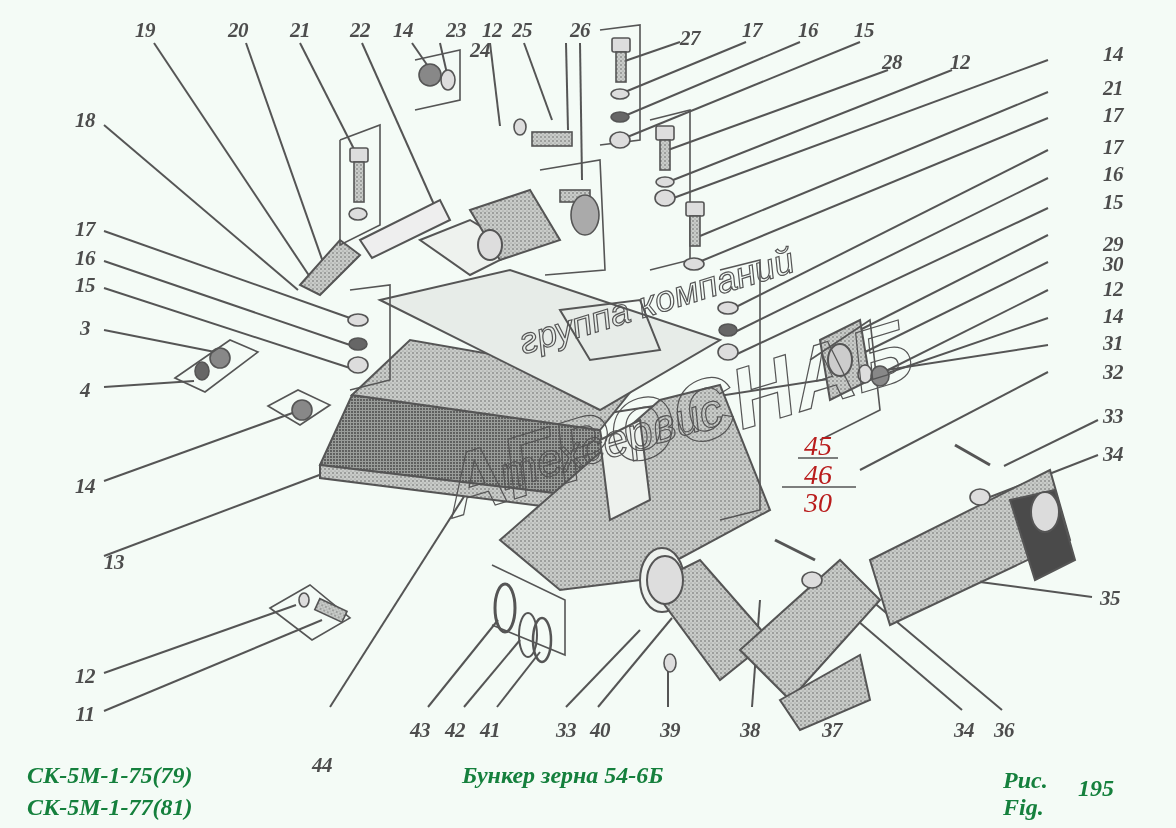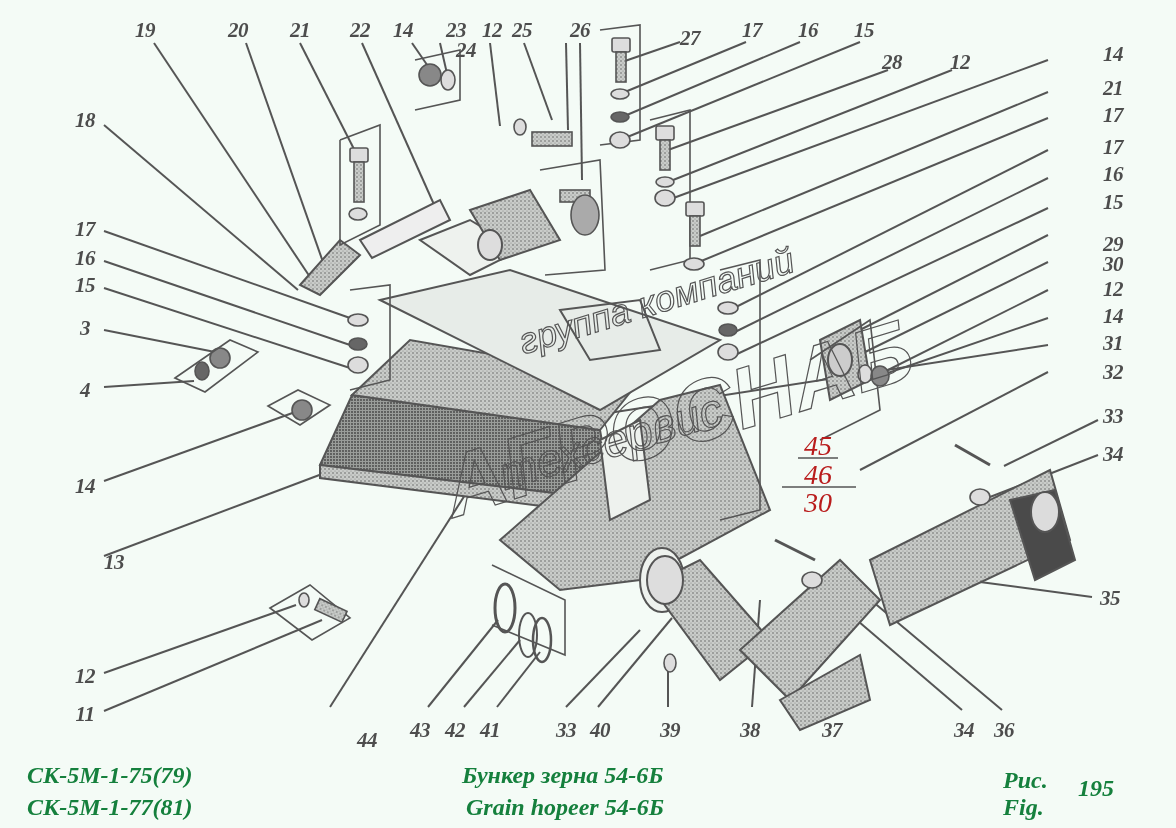--- a/index.html
+++ b/index.html
@@ -194,21 +194,21 @@
   <div class="wm" style="left:520px;top:322px;font-size:36px;">группа компаний</div>
   <div class="wm" style="left:445px;top:440px;font-size:86px;font-weight:bold;">АГРОСНАБ</div>
   <div class="wm" style="left:500px;top:448px;font-size:46px;">техсервис</div>
 
   <div class="lbl" style="left:145px;top:30px;">19</div>
   <div class="lbl" style="left:238px;top:30px;">20</div>
   <div class="lbl" style="left:300px;top:30px;">21</div>
   <div class="lbl" style="left:360px;top:30px;">22</div>
   <div class="lbl" style="left:403px;top:30px;">14</div>
   <div class="lbl" style="left:436px;top:30px;margin-left:20px;">23</div>
-  <div class="lbl" style="left:466px;top:50px;">24</div>
+  <div class="lbl" style="left:480px;top:50px;">24</div>
   <div class="lbl" style="left:492px;top:30px;">12</div>
   <div class="lbl" style="left:522px;top:30px;">25</div>
   <div class="lbl" style="left:580px;top:30px;">26</div>
   <div class="lbl" style="left:690px;top:38px;">27</div>
   <div class="lbl" style="left:752px;top:30px;">17</div>
   <div class="lbl" style="left:808px;top:30px;">16</div>
   <div class="lbl" style="left:864px;top:30px;">15</div>
 
   <div class="lbl" style="left:892px;top:62px;">28</div>
   <div class="lbl" style="left:960px;top:62px;">12</div>
@@ -233,36 +233,35 @@
   <div class="lbl" style="left:85px;top:229px;">17</div>
   <div class="lbl" style="left:85px;top:258px;">16</div>
   <div class="lbl" style="left:85px;top:285px;">15</div>
   <div class="lbl" style="left:85px;top:328px;">3</div>
   <div class="lbl" style="left:85px;top:390px;">4</div>
   <div class="lbl" style="left:85px;top:486px;">14</div>
   <div class="lbl" style="left:85px;top:562px;margin-left:29px;">13</div>
   <div class="lbl" style="left:85px;top:676px;">12</div>
   <div class="lbl" style="left:85px;top:714px;font-family:Liberation Serif, serif;">11</div>
 
-  <div class="lbl" style="left:322px;top:740px;margin-left:45px;">44</div>
+  <div class="lbl" style="left:322px;top:765px;">44</div>
   <div class="lbl" style="left:420px;top:730px;">43</div>
   <div class="lbl" style="left:455px;top:730px;">42</div>
   <div class="lbl" style="left:490px;top:730px;">41</div>
   <div class="lbl" style="left:566px;top:730px;">33</div>
   <div class="lbl" style="left:600px;top:730px;">40</div>
   <div class="lbl" style="left:670px;top:730px;">39</div>
   <div class="lbl" style="left:750px;top:730px;">38</div>
   <div class="lbl" style="left:832px;top:730px;">37</div>
   <div class="lbl" style="left:964px;top:730px;">34</div>
   <div class="lbl" style="left:1004px;top:730px;">36</div>
 
   <div class="frac" style="left:818px;top:446px;">45</div>
   <div class="frac" style="left:818px;top:475px;">46</div>
   <div class="frac" style="left:818px;top:503px;">30</div>
 
   <div class="cap" style="left:27px;top:763px;">СК-5М-1-75(79)</div>
   <div class="cap" style="left:27px;top:795px;">СК-5М-1-77(81)</div>
   <div class="cap" style="left:462px;top:763px;">Бункер зерна 54-6Б</div>
-  <div class="cap" style="left:466px;top:795px;">Grain hopeer 54-6Б</div>
   <div class="cap" style="left:1003px;top:768px;">Рис.</div>
   <div class="cap" style="left:1003px;top:795px;">Fig.</div>
   <div class="cap" style="left:1078px;top:776px;">195</div>
 </div>
 
 </body></html>

